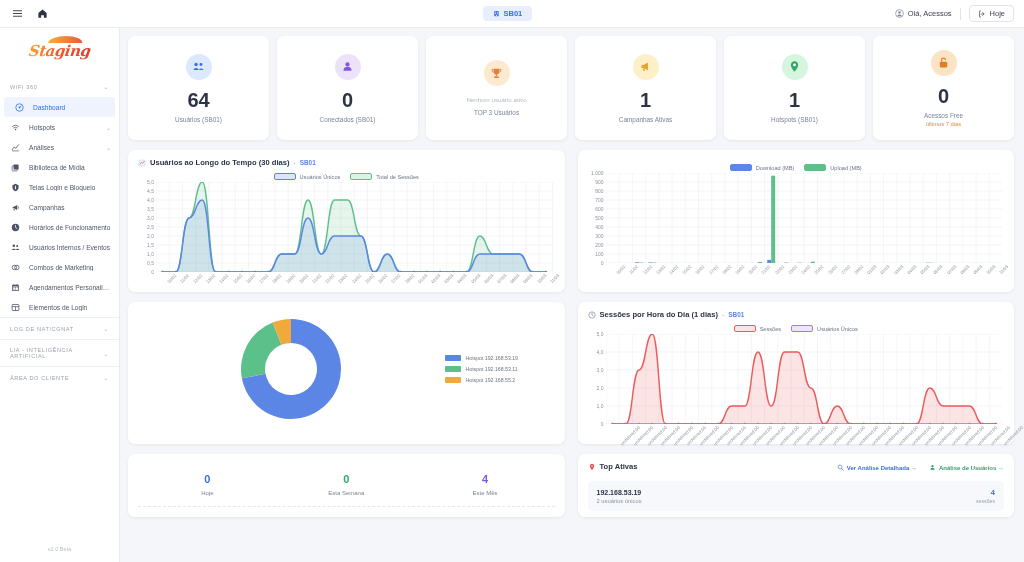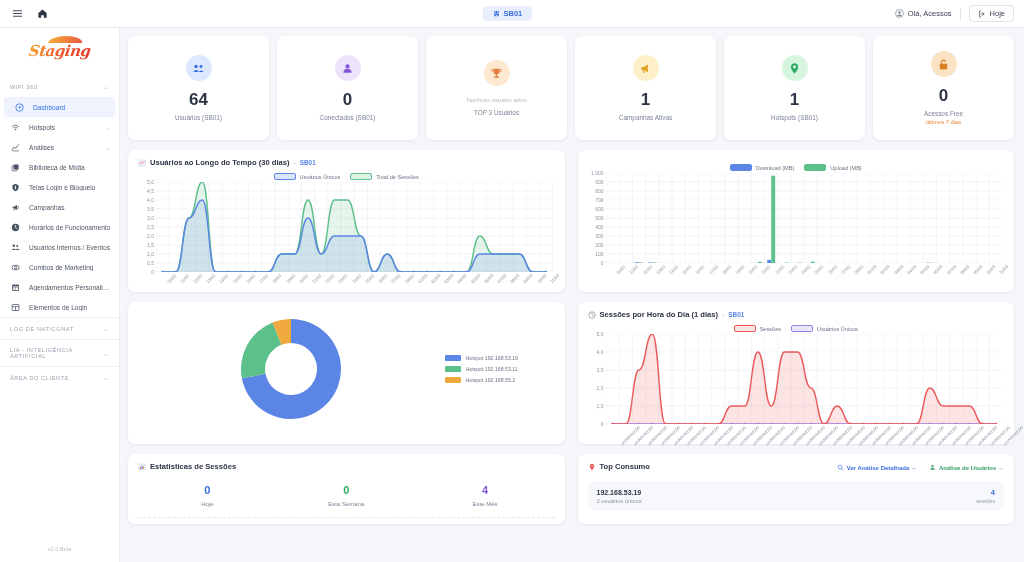--- a/index.html
+++ b/index.html
@@ -78,21 +78,21 @@
   .kpi-row { display: flex; gap: 8px; margin-bottom: 10px; }
   .kpi-card {
     flex: 1; background: #fff; border-radius: 7px; height: 104px;
     box-shadow: 0 1px 3px rgba(30,40,60,.08); display: flex; flex-direction: column;
     align-items: center; justify-content: center; padding: 8px;
   }
   .kpi-icon {
     width: 26px; height: 26px; border-radius: 50%; display: flex; align-items: center;
     justify-content: center; margin-bottom: 10px; font-size: 11px;
   }
-  .kpi-value { font-size: 17px; font-weight: bold; color: #2c3445; line-height: 1; }
+  .kpi-value { font-size: 20px; font-weight: bold; color: #2c3445; line-height: 1; }
   .kpi-label { font-size: 6.4px; color: #7b8496; margin-top: 6px; text-align: center; }
   .kpi-sub { font-size: 5.8px; color: #e8883a; margin-top: 2px; }
   .kpi-muted { font-size: 6.2px; color: #b3bac6; }
 
   .chart-row { display: flex; gap: 13px; margin-bottom: 10px; }
   .panel {
     flex: 1; background: #fff; border-radius: 7px; box-shadow: 0 1px 3px rgba(30,40,60,.08);
     padding: 8px 10px 6px 10px; min-width: 0;
   }
   .panel-title {
@@ -899,33 +899,20 @@
                 <div class="xlabel" style="left: 95%; top: 1px;">undefined:00</div>
                 <div class="xlabel" style="left: 98.3333%; top: 1px;">undefined:00</div>
               </div>
           </div>
         </div>
       </div>
 
       <div class="chart-row">
 
         <div class="panel">
-          <div class="panel-title">
-            <span>
-              <svg width="8" height="8" viewBox="0 0 16 16">
-                  <rect x="1.5" y="2" width="13" height="12" rx="1.5" fill="#eef2fa" stroke="#b9c6e0" stroke-width=".8"></rect>
-                  <g>
-                    <rect x="4" y="8" width="2" height="4" fill="#e05a4e"></rect>
-                    <rect x="7" y="5.5" width="2" height="6.5" fill="#3b6fe0"></rect>
-                    <rect x="10" y="7" width="2" height="5" fill="#e2a62c"></rect>
-                  </g>
-                </svg>
-            </span>
-            <span>Estatisticas de Sessões</span>
-          </div>
           <div class="sess-stats">
             <div class="sess-col">
               <div class="sess-val" style="color:#3b6fe0">0</div>
               <div class="sess-lbl">Hoje</div>
             </div>
             <div class="sess-col">
               <div class="sess-val" style="color:#2faa63">0</div>
               <div class="sess-lbl">Esta Semana</div>
             </div>
             <div class="sess-col">
@@ -938,21 +925,21 @@
 
         <div class="panel">
           <div class="top-head">
             <div class="panel-title">
               <span>
                 <svg width="8" height="8" viewBox="0 0 16 16">
                     <path d="M8 1.6c2.4 0 4.3 1.9 4.3 4.3C12.3 9.2 8 14.2 8 14.2S3.7 9.2 3.7 5.9C3.7 3.5 5.6 1.6 8 1.6z" fill="#e04f4f"></path>
                     <circle cx="8" cy="5.8" r="1.5" fill="#fff"></circle>
                   </svg>
               </span>
-              <span>Top Consumo</span>
+              <span>Top Ativas</span>
             </div>
             <div class="top-links">
               <span class="top-link link-blue">
                 <span>
                   <svg width="7" height="7" viewBox="0 0 16 16">
                       <circle cx="7" cy="7" r="4.4" fill="none" stroke="#3b6fe0" stroke-width="1.4"></circle>
                       <line x1="10.4" y1="10.4" x2="14" y2="14" stroke="#3b6fe0" stroke-width="1.6" stroke-linecap="round"></line>
                     </svg>
                 </span>
                 <span>Ver Análise Detalhada →</span>

